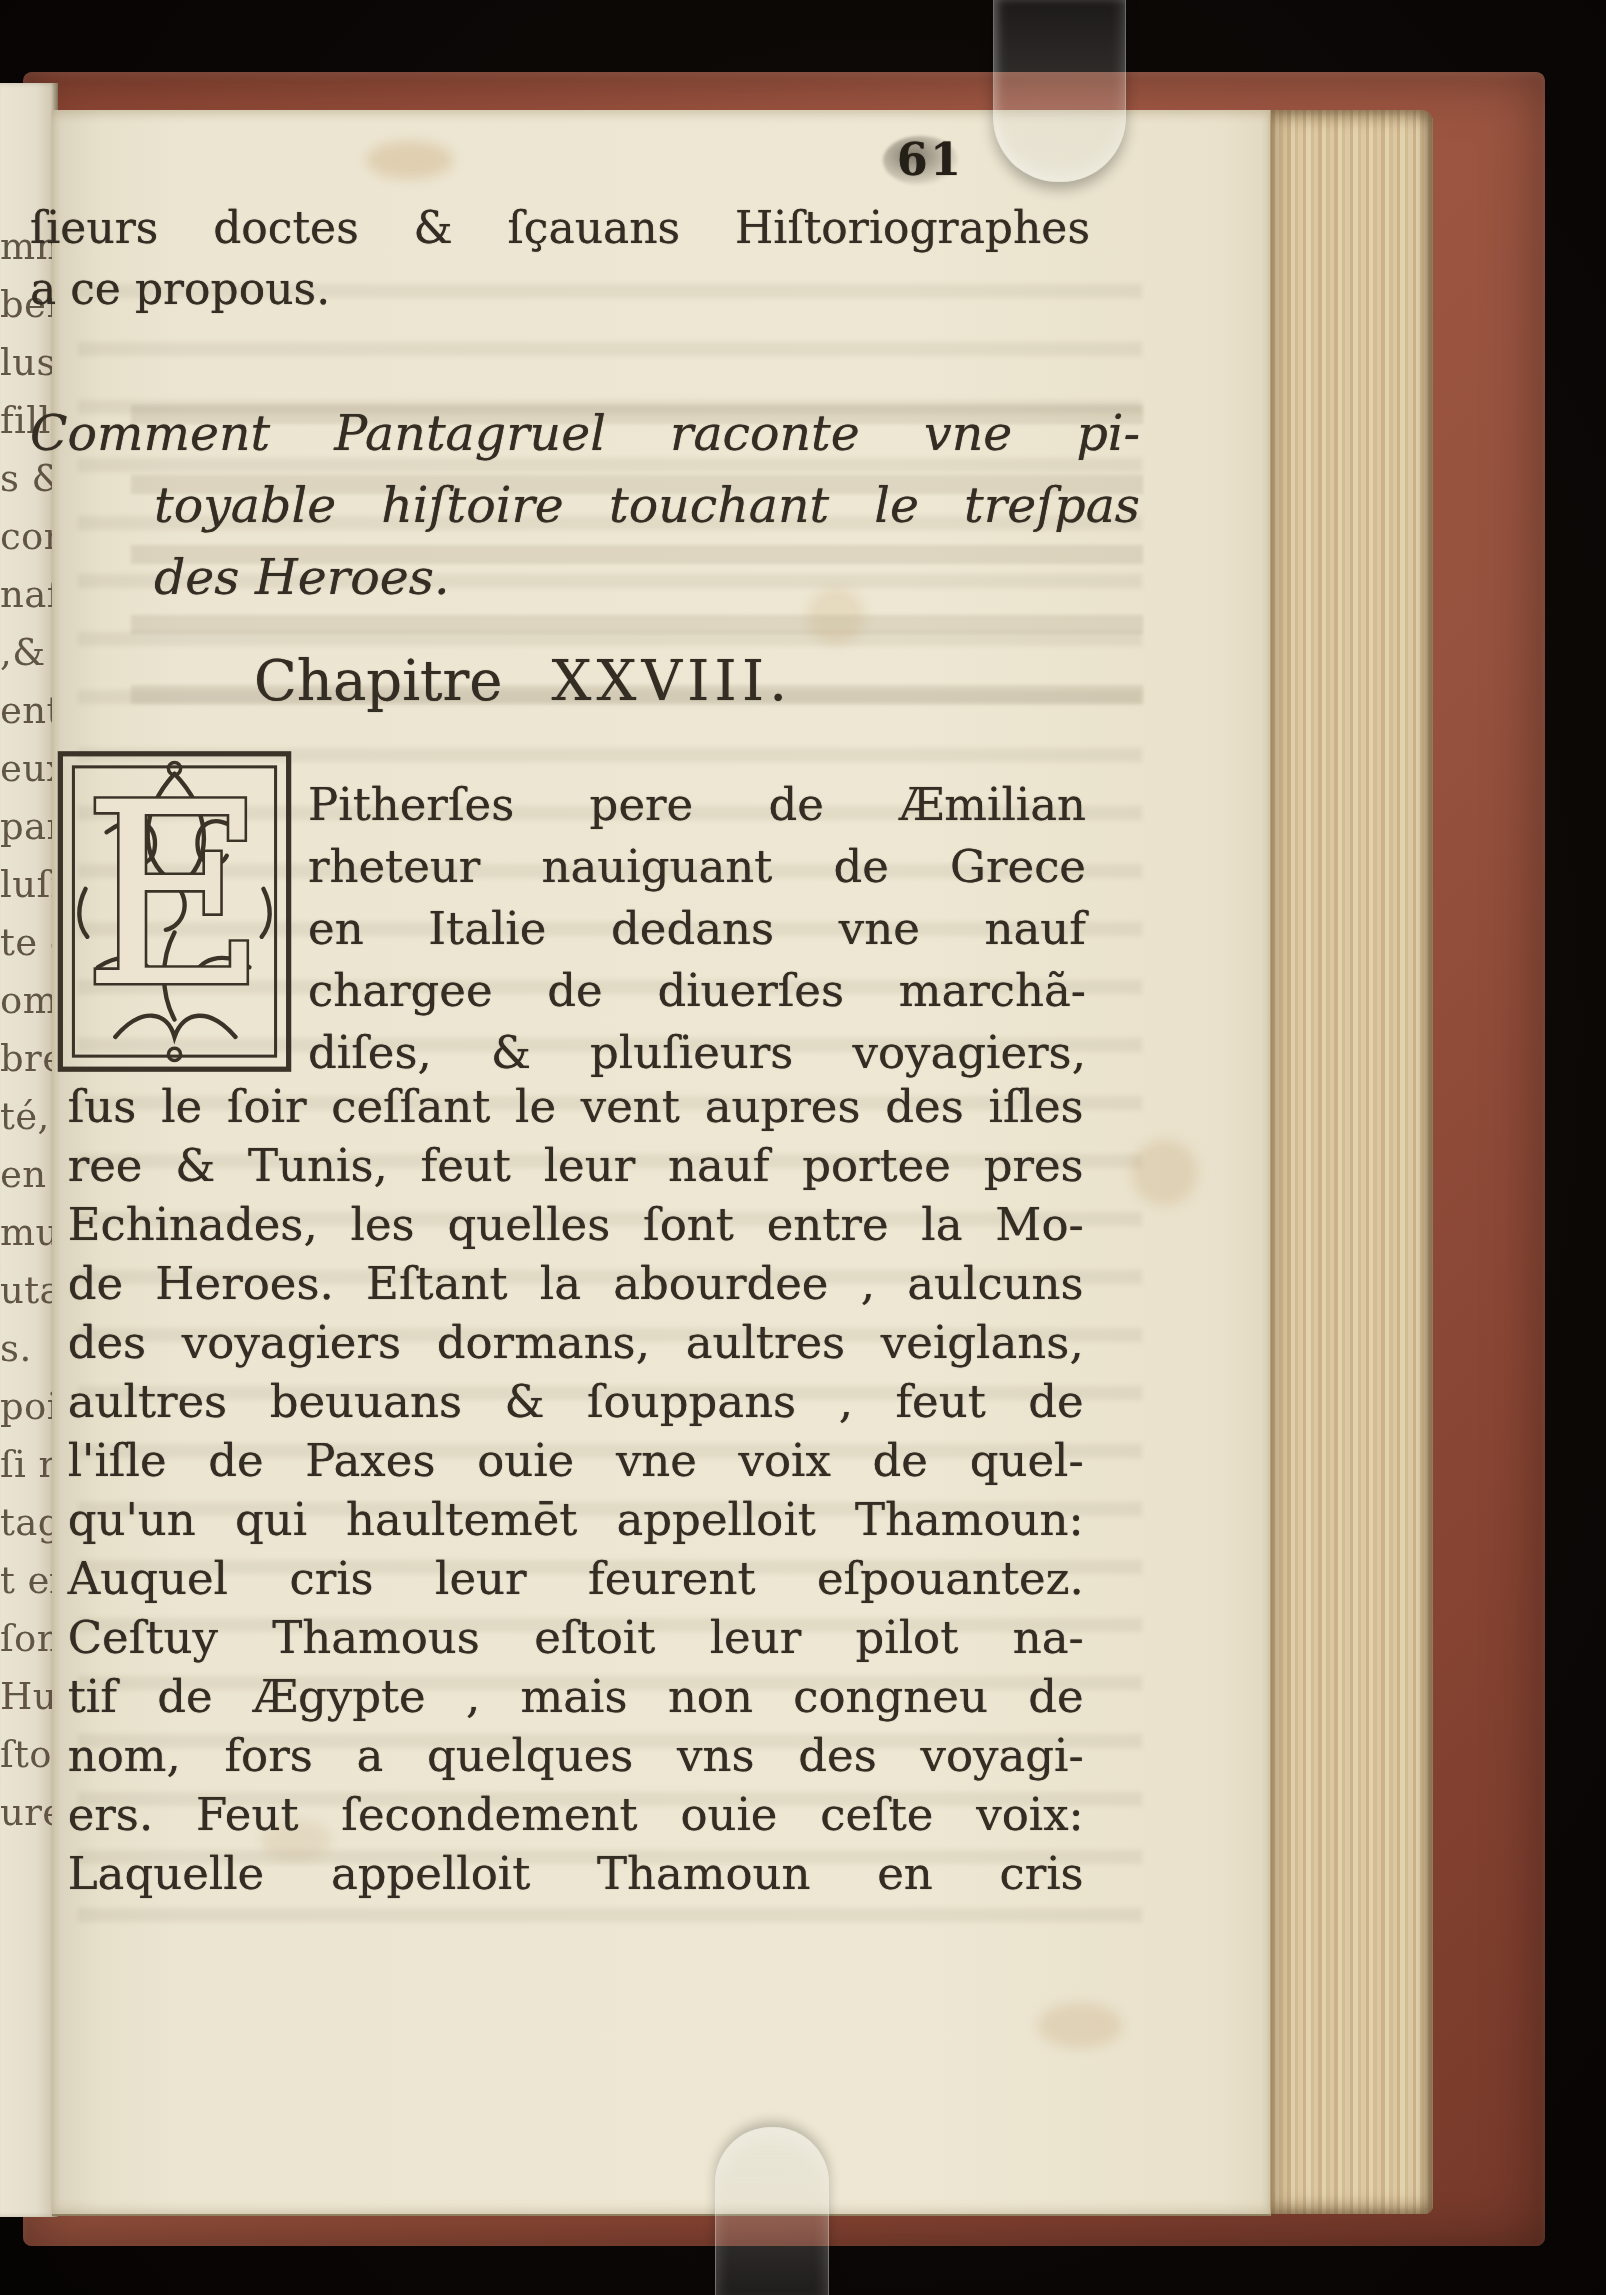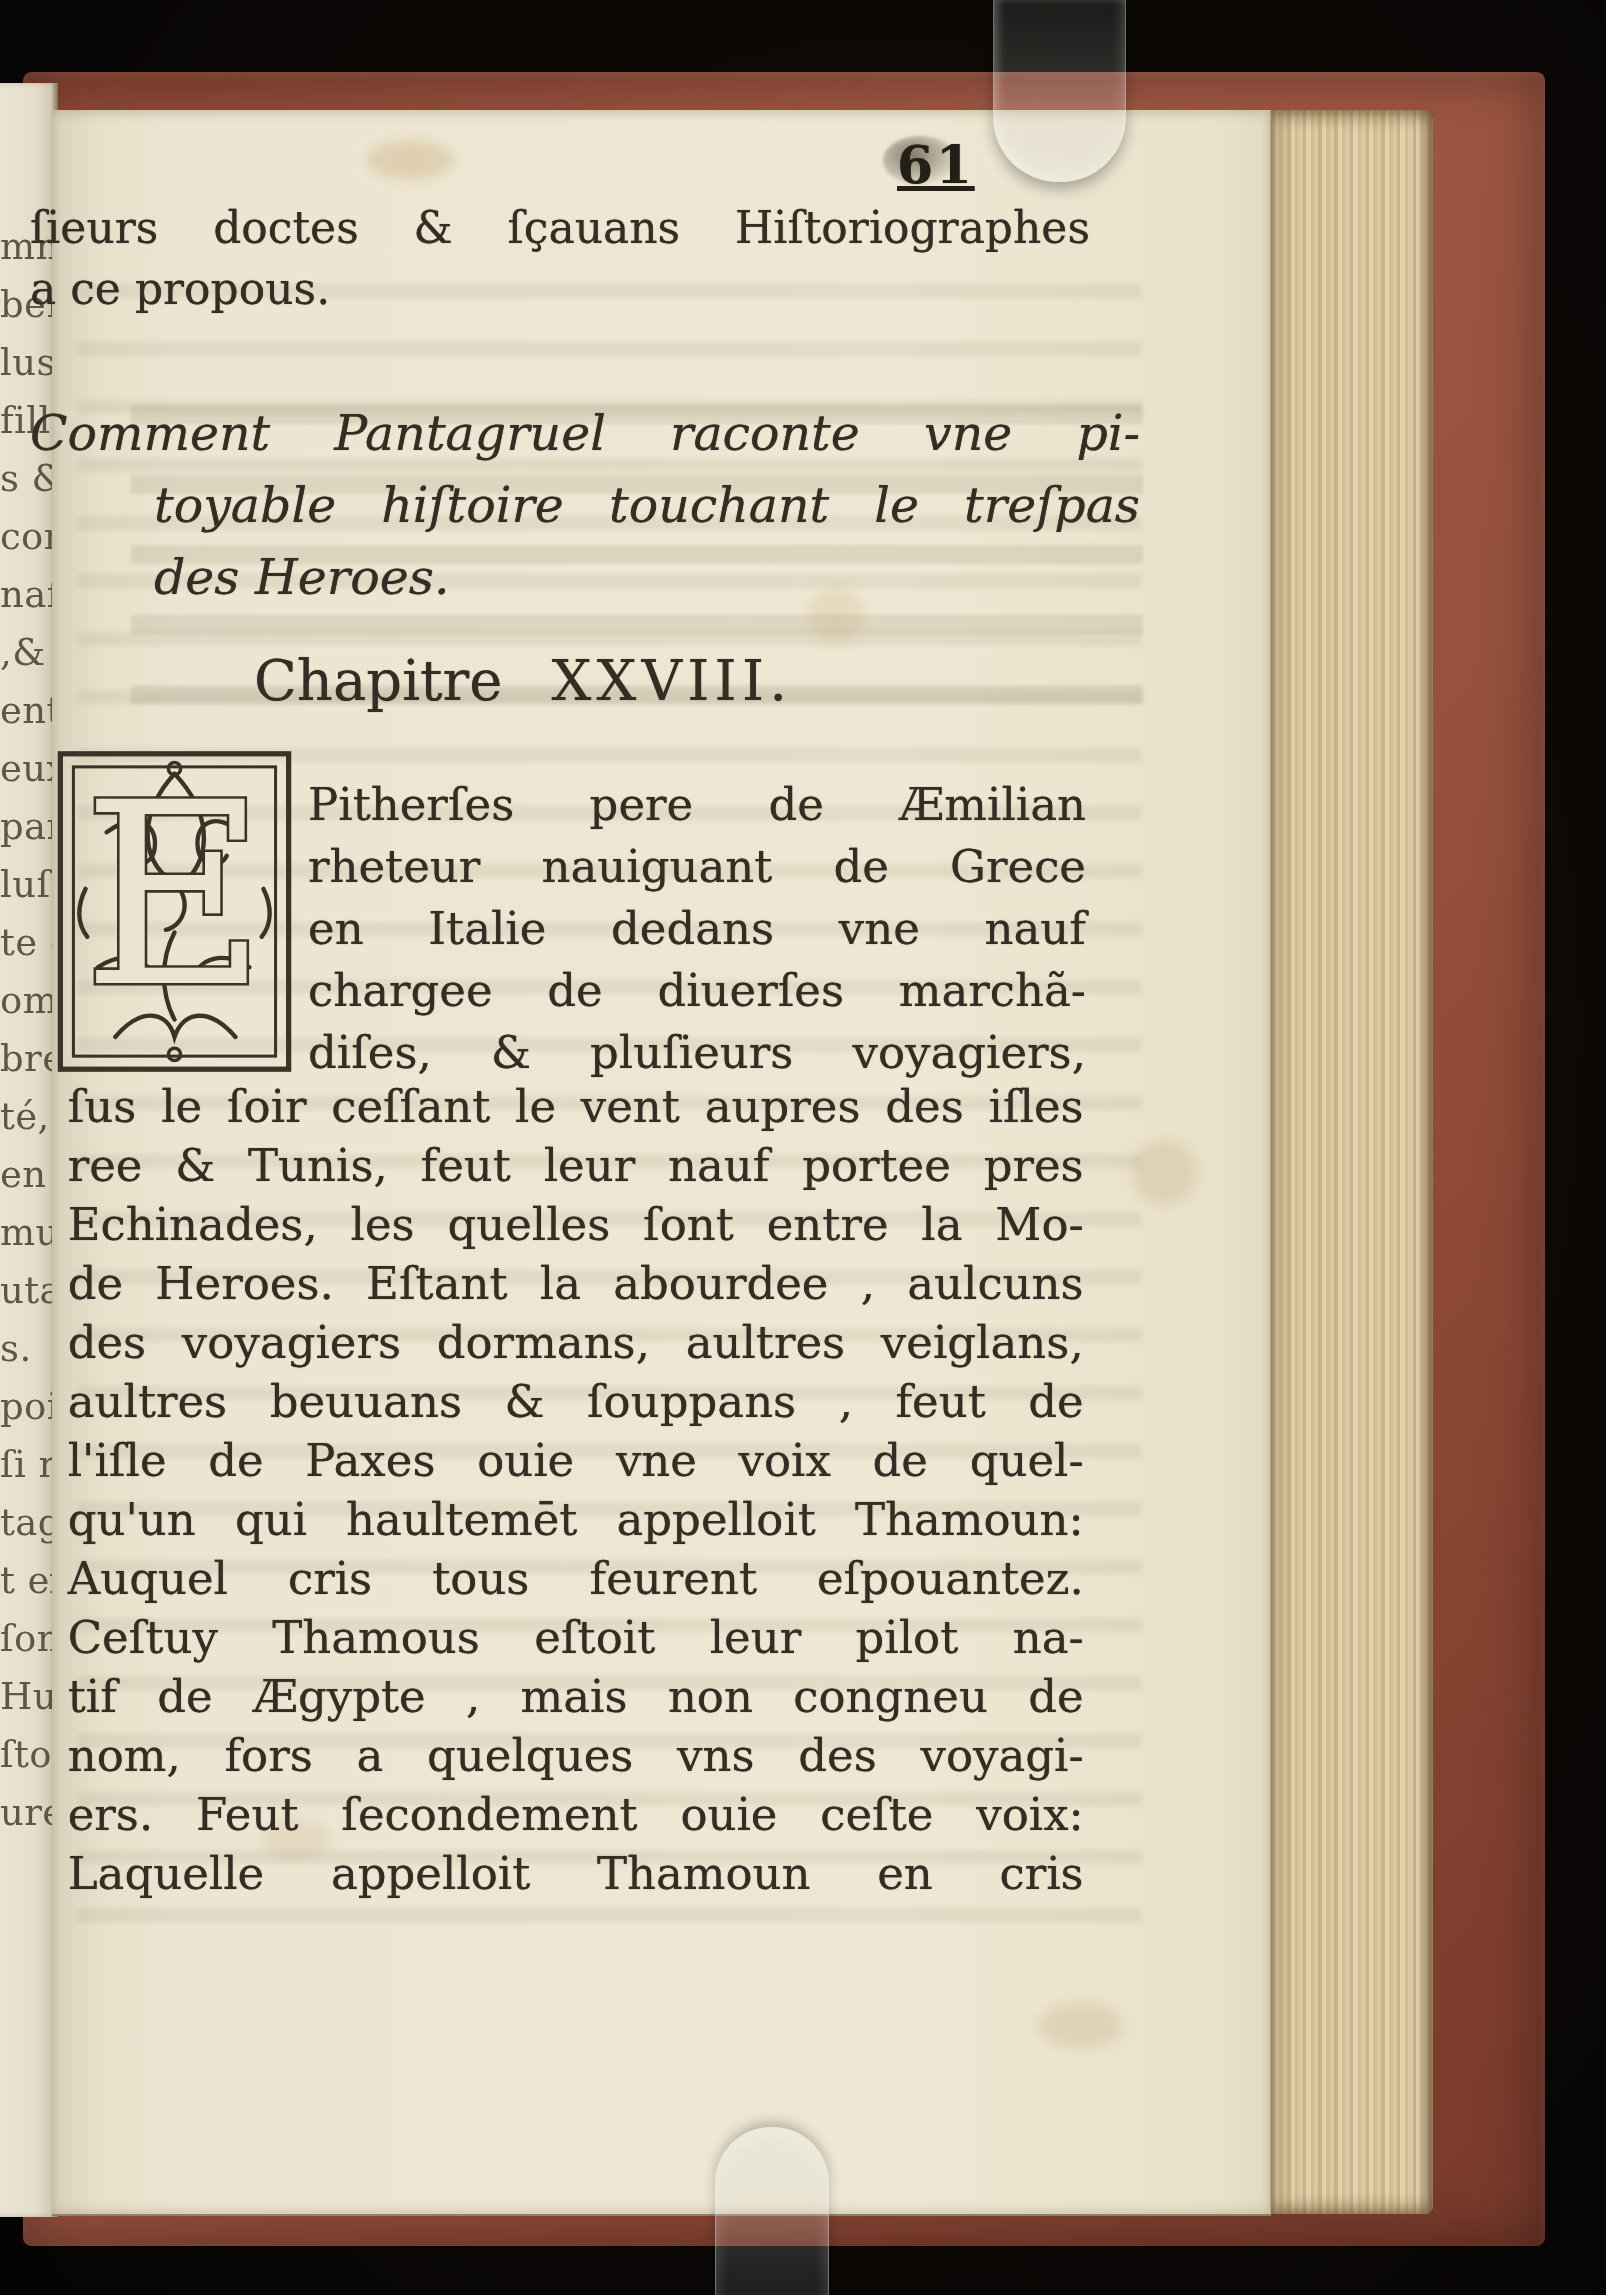--- a/index.html
+++ b/index.html
@@ -54,24 +54,23 @@
   .stain.s3{left:986px;top:1893px;width:84px;height:45px;background:rgba(182,142,86,.2);}
   .stain.s4{left:756px;top:478px;width:56px;height:56px;background:rgba(188,152,96,.17);}
   .stain.s5{left:209px;top:1710px;width:70px;height:40px;background:rgba(180,145,92,.14);}
 
   .pagenum-blot{
     position:absolute;left:831px;top:26px;width:75px;height:49px;border-radius:50%;
     background:radial-gradient(ellipse at 40% 40%, rgba(40,34,26,.55), rgba(40,34,26,.15) 60%, transparent 75%);
     filter:blur(1.7px);
   }
   .pagenum{
-    position:absolute;left:845px;top:24.4px;font-size:52px;font-weight:bold;color:#241f17;
+    position:absolute;left:845px;top:24.4px;font-size:44px;font-weight:bold;color:#241f17;
     text-shadow:-6.1px -4.4px 5.2px rgba(35,29,22,.6), 4.4px 2.6px 2.6px rgba(35,29,22,.35);
     letter-spacing:2.6px;
-    text-decoration:underline;
   }
   
   .carryover{position:absolute;left:-22px;top:87px;width:1060px;font-size:44px;line-height:61px;}
   .carry-l1{text-align:justify;text-align-last:justify;white-space:nowrap;}
   .carry-l2{text-align:left;}
   
   .heading{position:absolute;left:-22px;top:288px;width:1110px;font-style:italic;font-size:49px;line-height:72px;}
   .heading .h-just{text-align:justify;text-align-last:justify;}
   .heading .h-ind{padding-left:124px;}
   
@@ -205,21 +204,21 @@
 
     <div class="bodytext inked">
       <span class="ln">ſus le ſoir ceſſant le vent aupres des iſles</span>
       <span class="ln">ree &amp; Tunis, feut leur nauf portee pres</span>
       <span class="ln">Echinades, les quelles ſont entre la Mo-</span>
       <span class="ln">de Heroes. Eſtant la abourdee , aulcuns</span>
       <span class="ln">des voyagiers dormans, aultres veiglans,</span>
       <span class="ln">aultres beuuans &amp; ſouppans , feut de</span>
       <span class="ln">l'iſle de Paxes ouie vne voix de quel-</span>
       <span class="ln">qu'un qui haultemēt appelloit Thamoun:</span>
-      <span class="ln">Auquel cris tous feurent eſpouantez.</span>
+      <span class="ln">Auquel cris leur feurent eſpouantez.</span>
       <span class="ln">Ceſtuy Thamous eſtoit leur pilot na-</span>
       <span class="ln">tif de Ægypte , mais non congneu de</span>
       <span class="ln">nom, fors a quelques vns des voyagi-</span>
       <span class="ln">ers. Feut ſecondement ouie ceſte voix:</span>
       <span class="ln">Laquelle appelloit Thamoun en cris</span>
     </div>
 
   </div>
 
   <div class="strap-top"></div>

